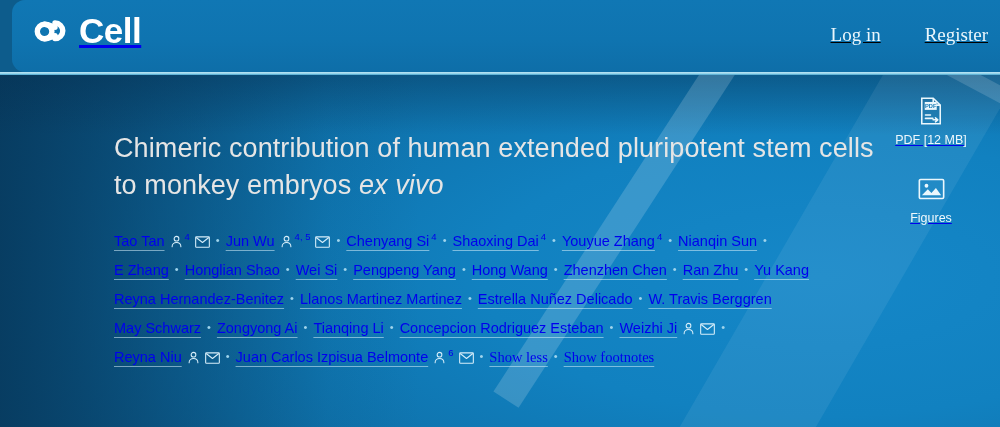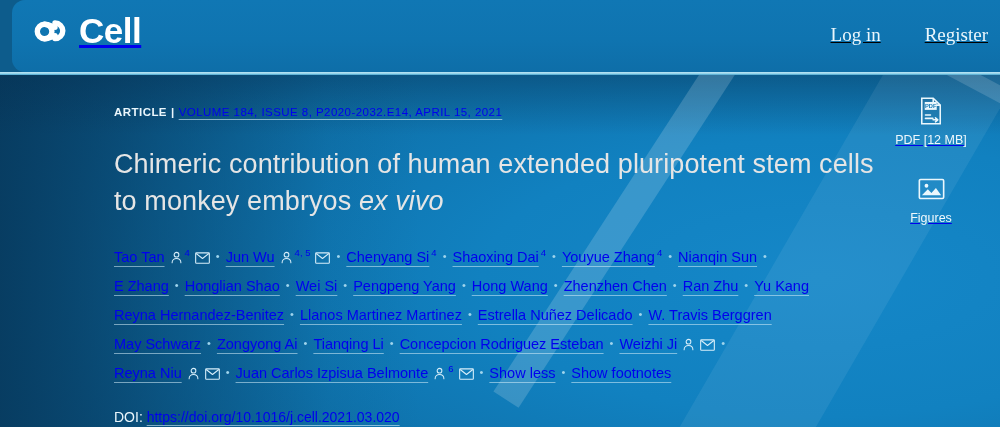--- a/index.html
+++ b/index.html
@@ -190,20 +190,21 @@
     padding: 0 6px;
     color: #9fd4ec;
     font-size: 11px;
     vertical-align: 2px;
   }
   .showlink {
     text-decoration: underline;
     text-decoration-color: rgba(214,238,250,0.55);
     text-underline-offset: 4px;
     white-space: nowrap;
+    font-family: Liberation Serif, serif;
   }
 
   
   .doi {
     margin-top: 20px;
     color: #eaf6fc;
     font-size: 14px;
     line-height: 20px;
   }
   .doi .doi-link {
@@ -292,23 +293,20 @@
           <circle cx="9.4" cy="9.4" r="2.1" fill="#eaf7fd"></circle>
           <path d="M4.3 20.0l6.6-6.6 4.0 4.0 5.0-5.4 5.8 8.0z" fill="#eaf7fd"></path>
         </svg>
       </span>
       <span class="lbl">Figures</span>
     </a>
   </div>
 
   <div id="content">
 
-    <div class="meta">
-      <span class="kind">ARTICLE</span><span class="sep">|</span><a class="cite" href="#">VOLUME 184, ISSUE 8, P2020-2032.E14, APRIL 15, 2021</a>
-    </div>
 
     <h1 class="title"><span>Chimeric contribution of human extended pluripotent stem cells to monkey embryos </span><span class="ital">ex vivo</span></h1>
 
     <div class="authors" id="author-list">
         <div><a class="author" href="#"><span>Tao Tan</span><span class="aicon"><svg viewBox="0 0 16 16" width="13" height="13" aria-hidden="true">
                 <circle cx="8" cy="4.6" r="2.9" fill="none" stroke="#d7eefa" stroke-width="1.3"></circle>
                 <path d="M2.6 14.4c0-3.3 2.4-5.2 5.4-5.2s5.4 1.9 5.4 5.2" fill="none" stroke="#d7eefa" stroke-width="1.3" stroke-linecap="round"></path>
               </svg></span><sup class="sup">4</sup><span class="aicon"><svg viewBox="0 0 18 14" width="15" height="12" aria-hidden="true">
                 <rect x="0.8" y="0.8" width="16.4" height="12.4" rx="0.9" fill="none" stroke="#d7eefa" stroke-width="1.3"></rect>
                 <path d="M1.4 1.6L9 7.6l7.6-6" fill="none" stroke="#d7eefa" stroke-width="1.3" stroke-linejoin="round"></path>
@@ -336,19 +334,15 @@
                 <path d="M1.4 1.6L9 7.6l7.6-6" fill="none" stroke="#d7eefa" stroke-width="1.3" stroke-linejoin="round"></path>
               </svg></span></a><span class="bullet">•</span><a class="author" href="#"><span>Juan Carlos Izpisua Belmonte</span><span class="aicon"><svg viewBox="0 0 16 16" width="13" height="13" aria-hidden="true">
                 <circle cx="8" cy="4.6" r="2.9" fill="none" stroke="#d7eefa" stroke-width="1.3"></circle>
                 <path d="M2.6 14.4c0-3.3 2.4-5.2 5.4-5.2s5.4 1.9 5.4 5.2" fill="none" stroke="#d7eefa" stroke-width="1.3" stroke-linecap="round"></path>
               </svg></span><sup class="sup">6</sup><span class="aicon"><svg viewBox="0 0 18 14" width="15" height="12" aria-hidden="true">
                 <rect x="0.8" y="0.8" width="16.4" height="12.4" rx="0.9" fill="none" stroke="#d7eefa" stroke-width="1.3"></rect>
                 <path d="M1.4 1.6L9 7.6l7.6-6" fill="none" stroke="#d7eefa" stroke-width="1.3" stroke-linejoin="round"></path>
               </svg></span></a><span class="bullet">•</span><a class="showlink" href="#">Show less</a><span class="bullet">•</span><a class="showlink" href="#">Show footnotes</a></div>
       </div>
 
-    <div class="doi">
-      <span>DOI:</span>
-      <a class="doi-link" href="#">https://doi.org/10.1016/j.cell.2021.03.020</a>
-    </div>
 
   </div>
 </div>
 
 </body></html>

